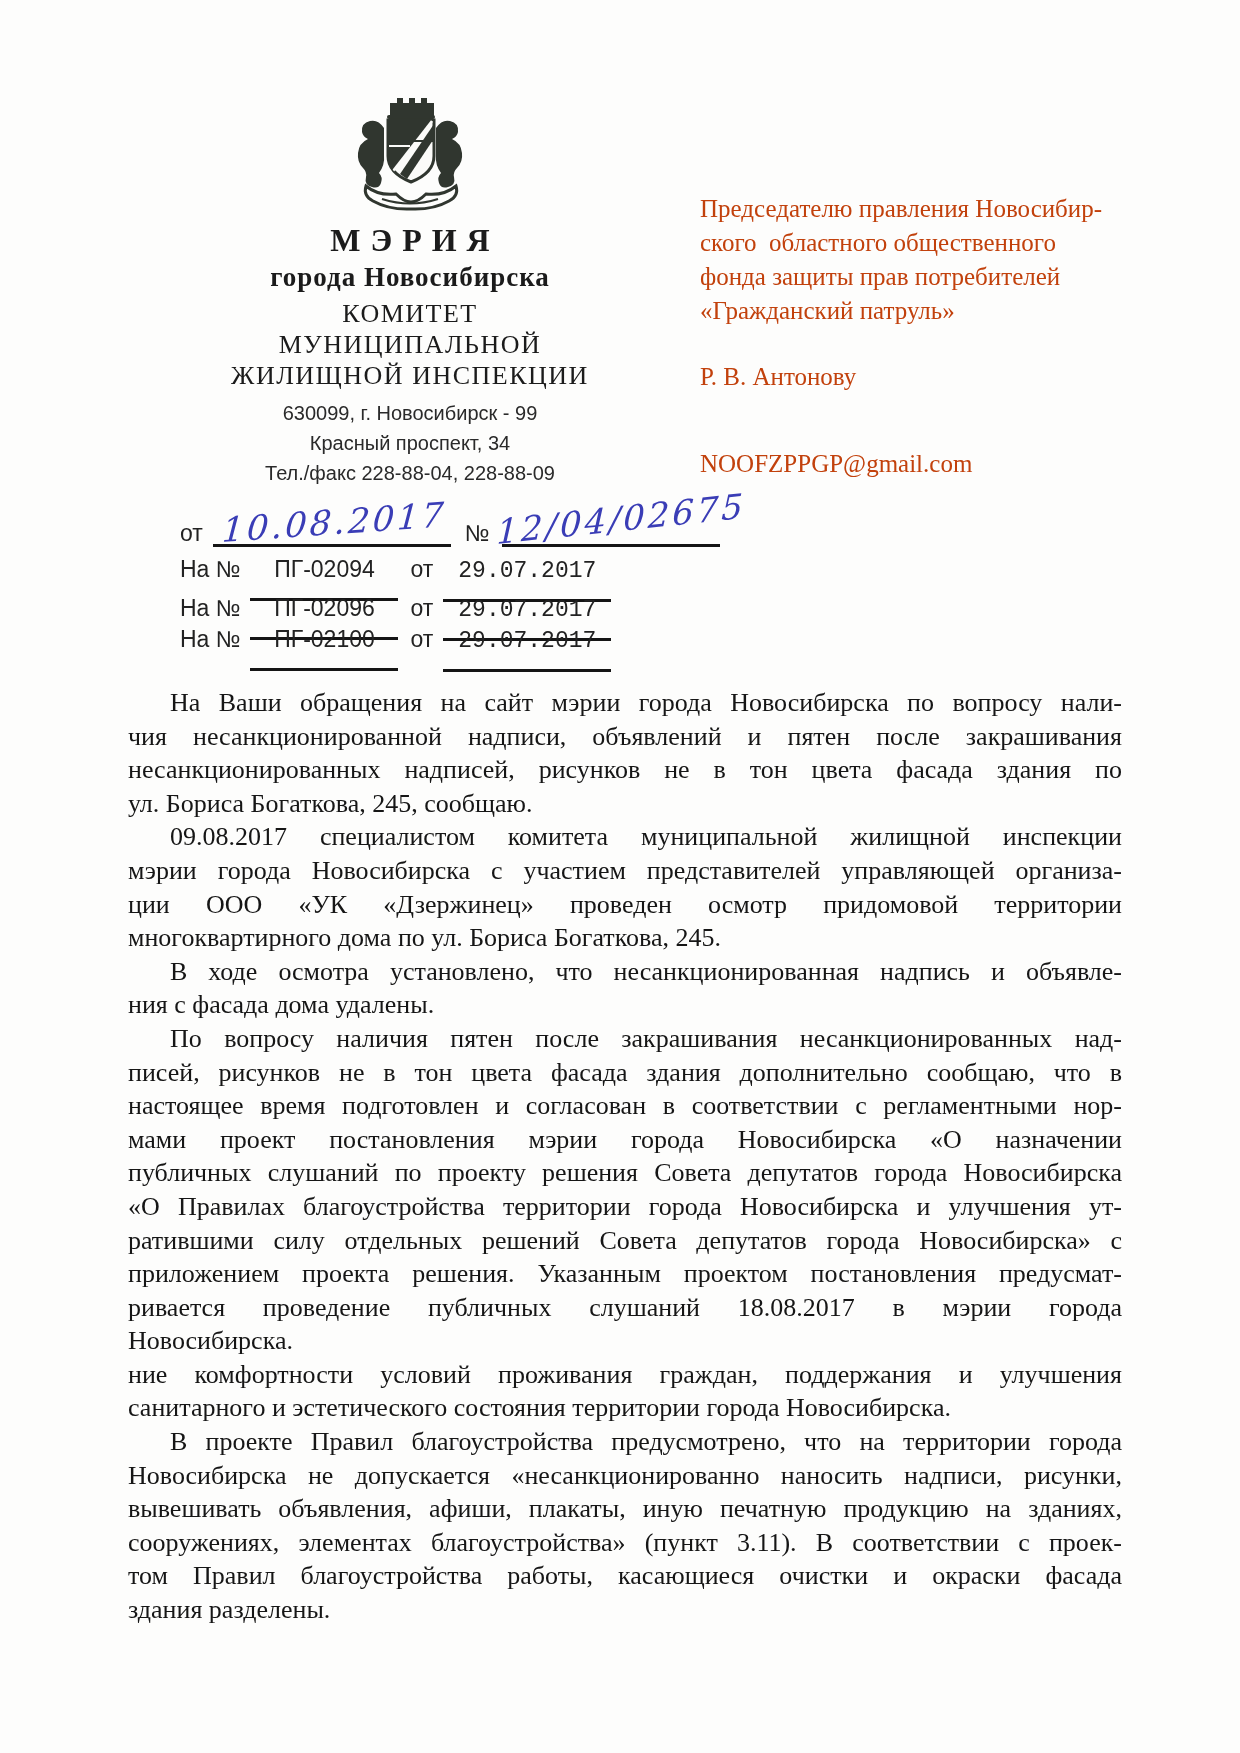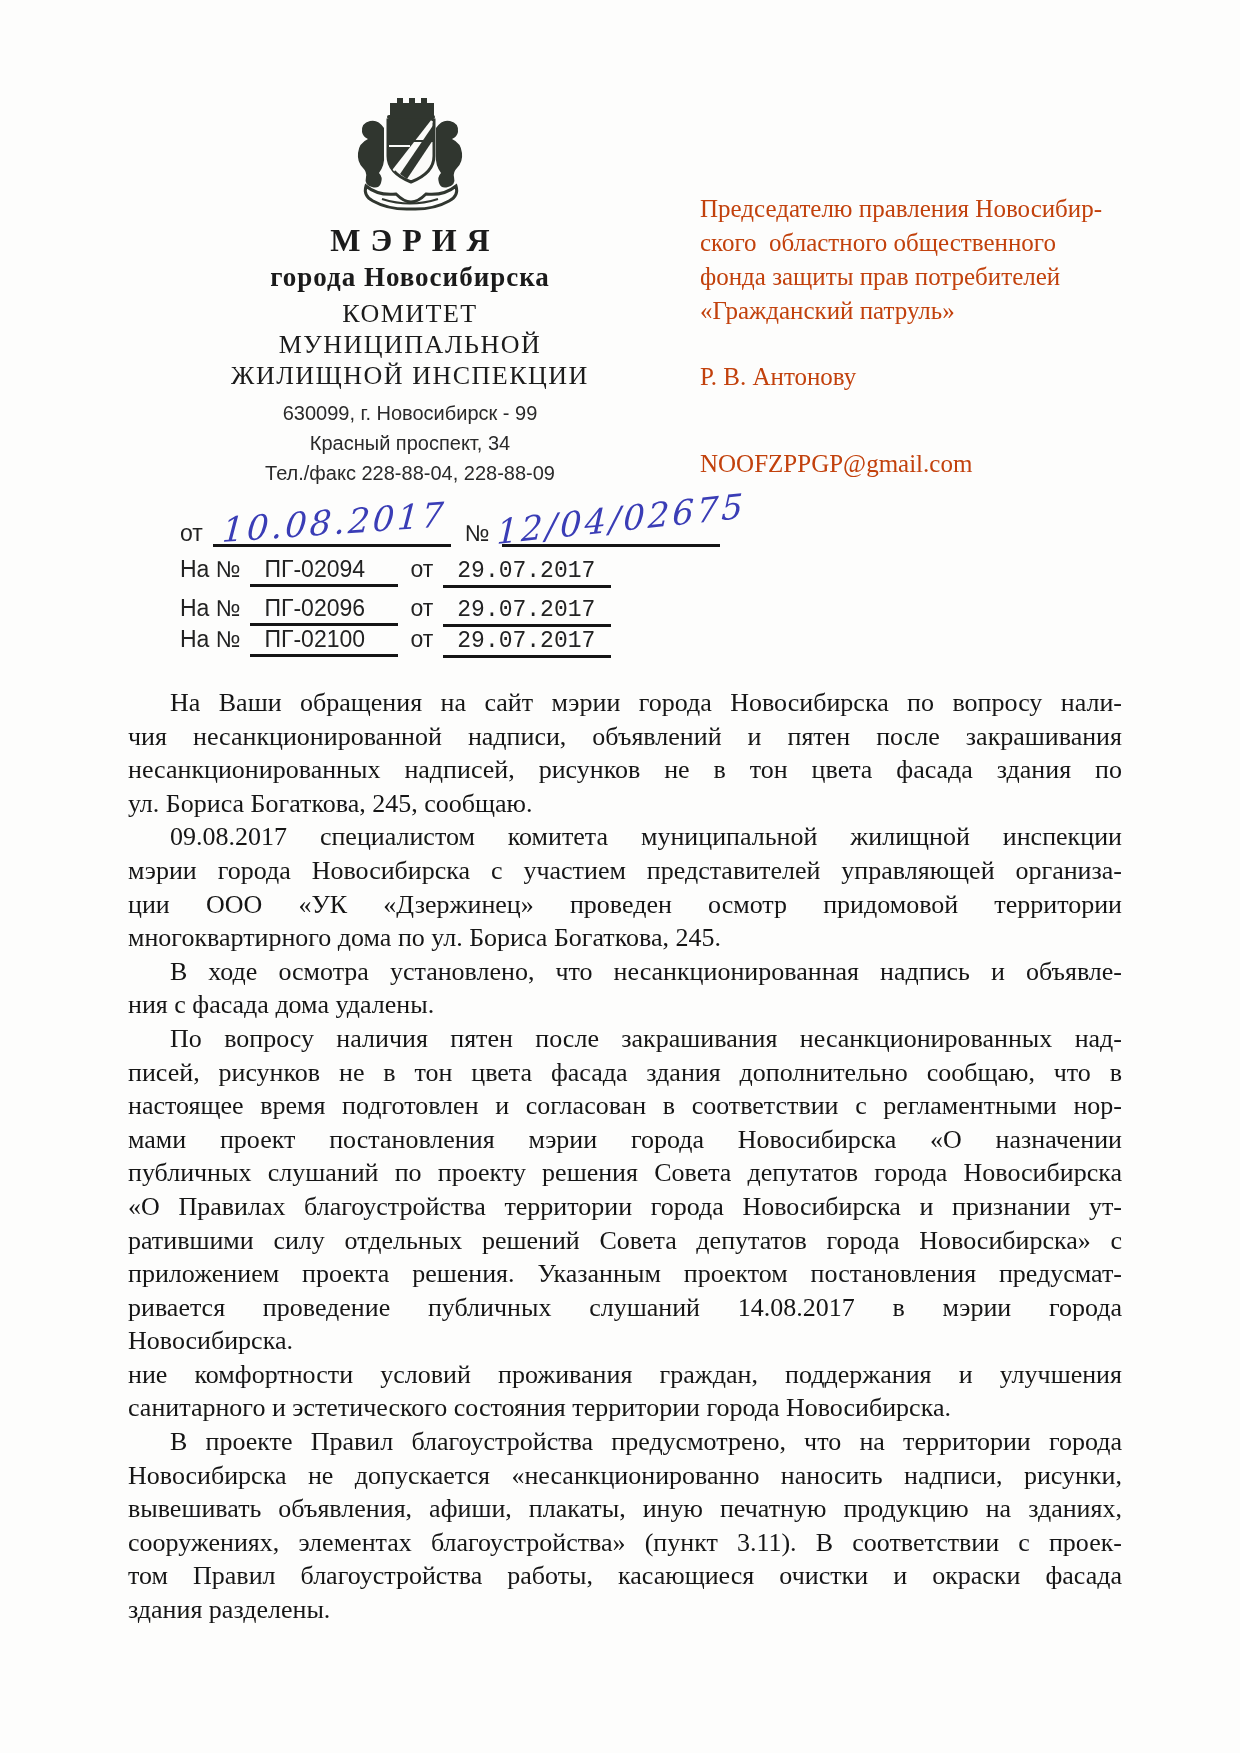--- a/index.html
+++ b/index.html
@@ -34,21 +34,21 @@
   }
   .hand-num{left:-6px; bottom:-8px; transform:rotate(-6deg) skewX(-8deg);}
   
   .in-refs{
     position:absolute; left:180px; top:556px;
     font-family:"Liberation Sans", sans-serif; font-size:23px; color:#222;
   }
   .in-ref{display:flex; align-items:baseline; height:31px; margin-bottom:0;}
   .in-ref:first-child{margin-bottom:8px;}
   .in-ref .lbl2{margin-left:12px;}
-  .uval{display:inline-block; border-bottom:3px solid #151515; padding:0 14px 1px; margin-left:10px; text-align:left;}
+  .uval{display:inline-block; border-bottom:3px solid #151515; padding:0 14px 15px; margin-left:10px; text-align:center;}
   .uval.num{min-width:120px;}
   .uval.date{min-width:140px;font-family:Liberation Mono, monospace;}
   
   .recipient{position:absolute; left:700px; top:192px; width:450px; font-size:25px; line-height:34px; color:#c2410c;}
   .r-line{white-space:pre;}
   .r-name{margin-top:32px;}
   .r-email{margin-top:53px;}
   
   .body-text{position:absolute; left:128px; top:686px; width:994px; font-size:26px; color:#161616;}
   .bline{line-height:33.6px; text-align:justify; text-align-last:justify; white-space:normal;}
@@ -148,24 +148,24 @@
       <div class="bline">мэрии города Новосибирска с участием представителей управляющей организа-</div>
       <div class="bline">ции ООО «УК «Дзержинец» проведен осмотр придомовой территории</div>
       <div class="bline last">многоквартирного дома по ул. Бориса Богаткова, 245.</div>
       <div class="bline first">В ходе осмотра установлено, что несанкционированная надпись и объявле-</div>
       <div class="bline last">ния с фасада дома удалены.</div>
       <div class="bline first">По вопросу наличия пятен после закрашивания несанкционированных над-</div>
       <div class="bline">писей, рисунков не в тон цвета фасада здания дополнительно сообщаю, что в</div>
       <div class="bline">настоящее время подготовлен и согласован в соответствии с регламентными нор-</div>
       <div class="bline">мами проект постановления мэрии города Новосибирска «О назначении</div>
       <div class="bline">публичных слушаний по проекту решения Совета депутатов города Новосибирска</div>
-      <div class="bline">«О Правилах благоустройства территории города Новосибирска и признании ут-</div>
+      <div class="bline">«О Правилах благоустройства территории города Новосибирска и улучшения ут-</div>
       <div class="bline">ратившими силу отдельных решений Совета депутатов города Новосибирска» с</div>
       <div class="bline">приложением проекта решения. Указанным проектом постановления предусмат-</div>
-      <div class="bline">ривается проведение публичных слушаний 14.08.2017 в мэрии города</div>
+      <div class="bline">ривается проведение публичных слушаний 18.08.2017 в мэрии города</div>
       <div class="bline last">Новосибирска.</div>
       <div class="bline">ние комфортности условий проживания граждан, поддержания и улучшения</div>
       <div class="bline last">санитарного и эстетического состояния территории города Новосибирска.</div>
       <div class="bline first">В проекте Правил благоустройства предусмотрено, что на территории города</div>
       <div class="bline">Новосибирска не допускается «несанкционированно наносить надписи, рисунки,</div>
       <div class="bline">вывешивать объявления, афиши, плакаты, иную печатную продукцию на зданиях,</div>
       <div class="bline">сооружениях, элементах благоустройства» (пункт 3.11). В соответствии с проек-</div>
       <div class="bline">том Правил благоустройства работы, касающиеся очистки и окраски фасада</div>
       <div class="bline last">здания разделены.</div>
     </div>

